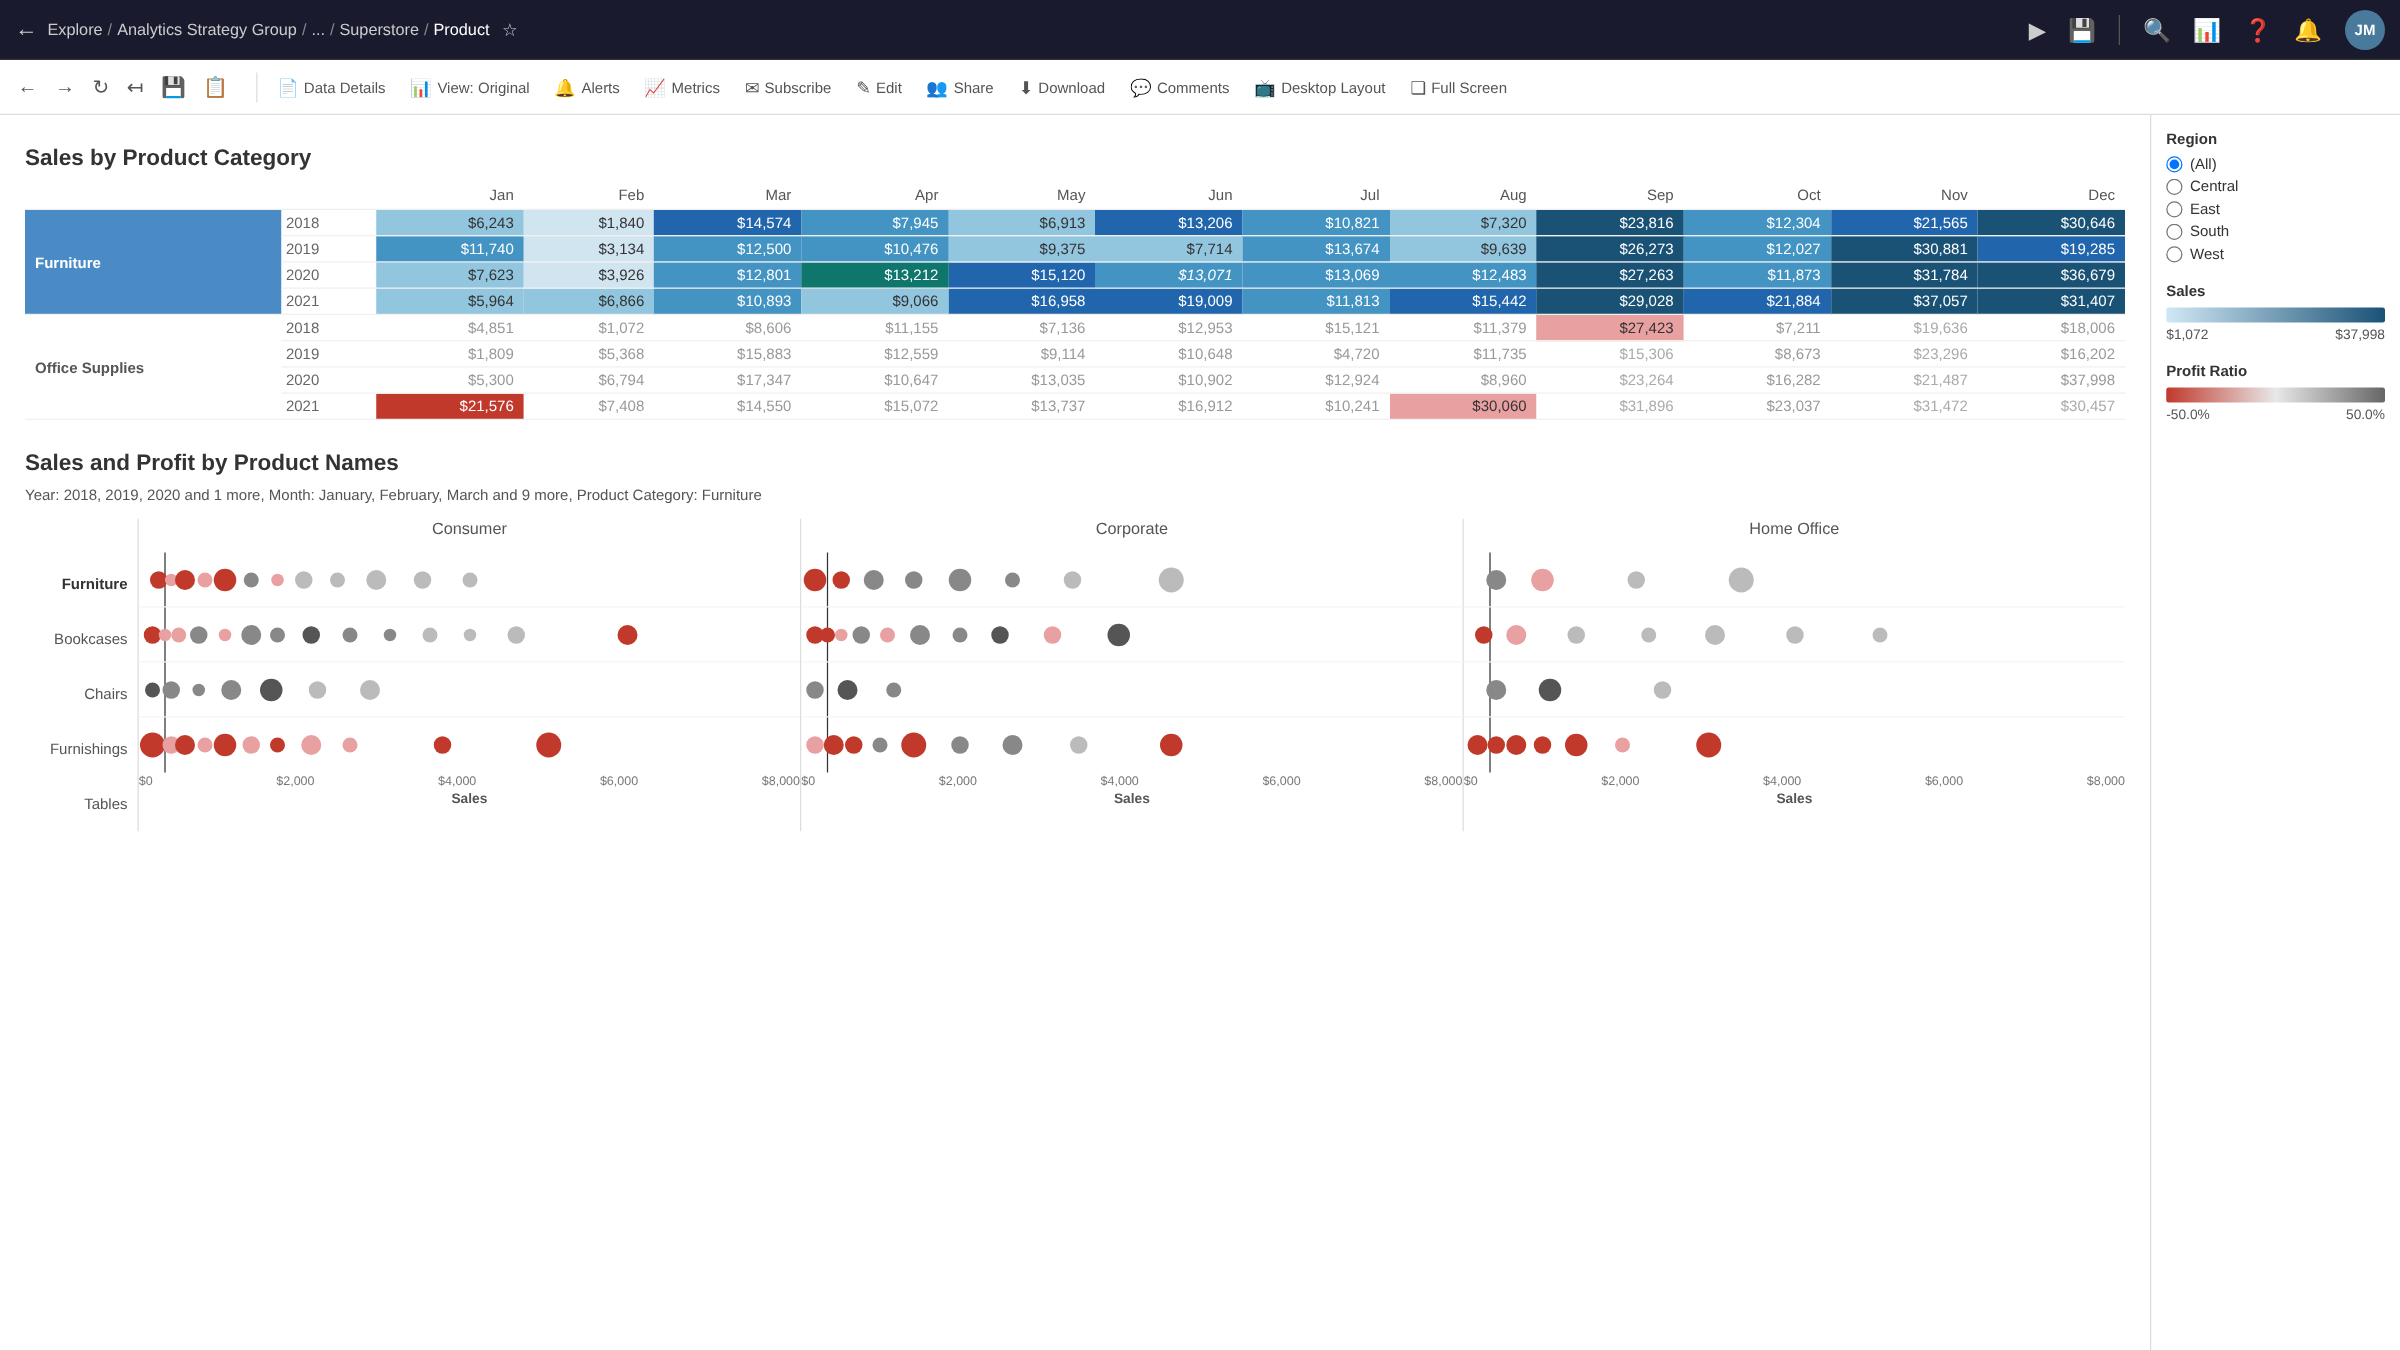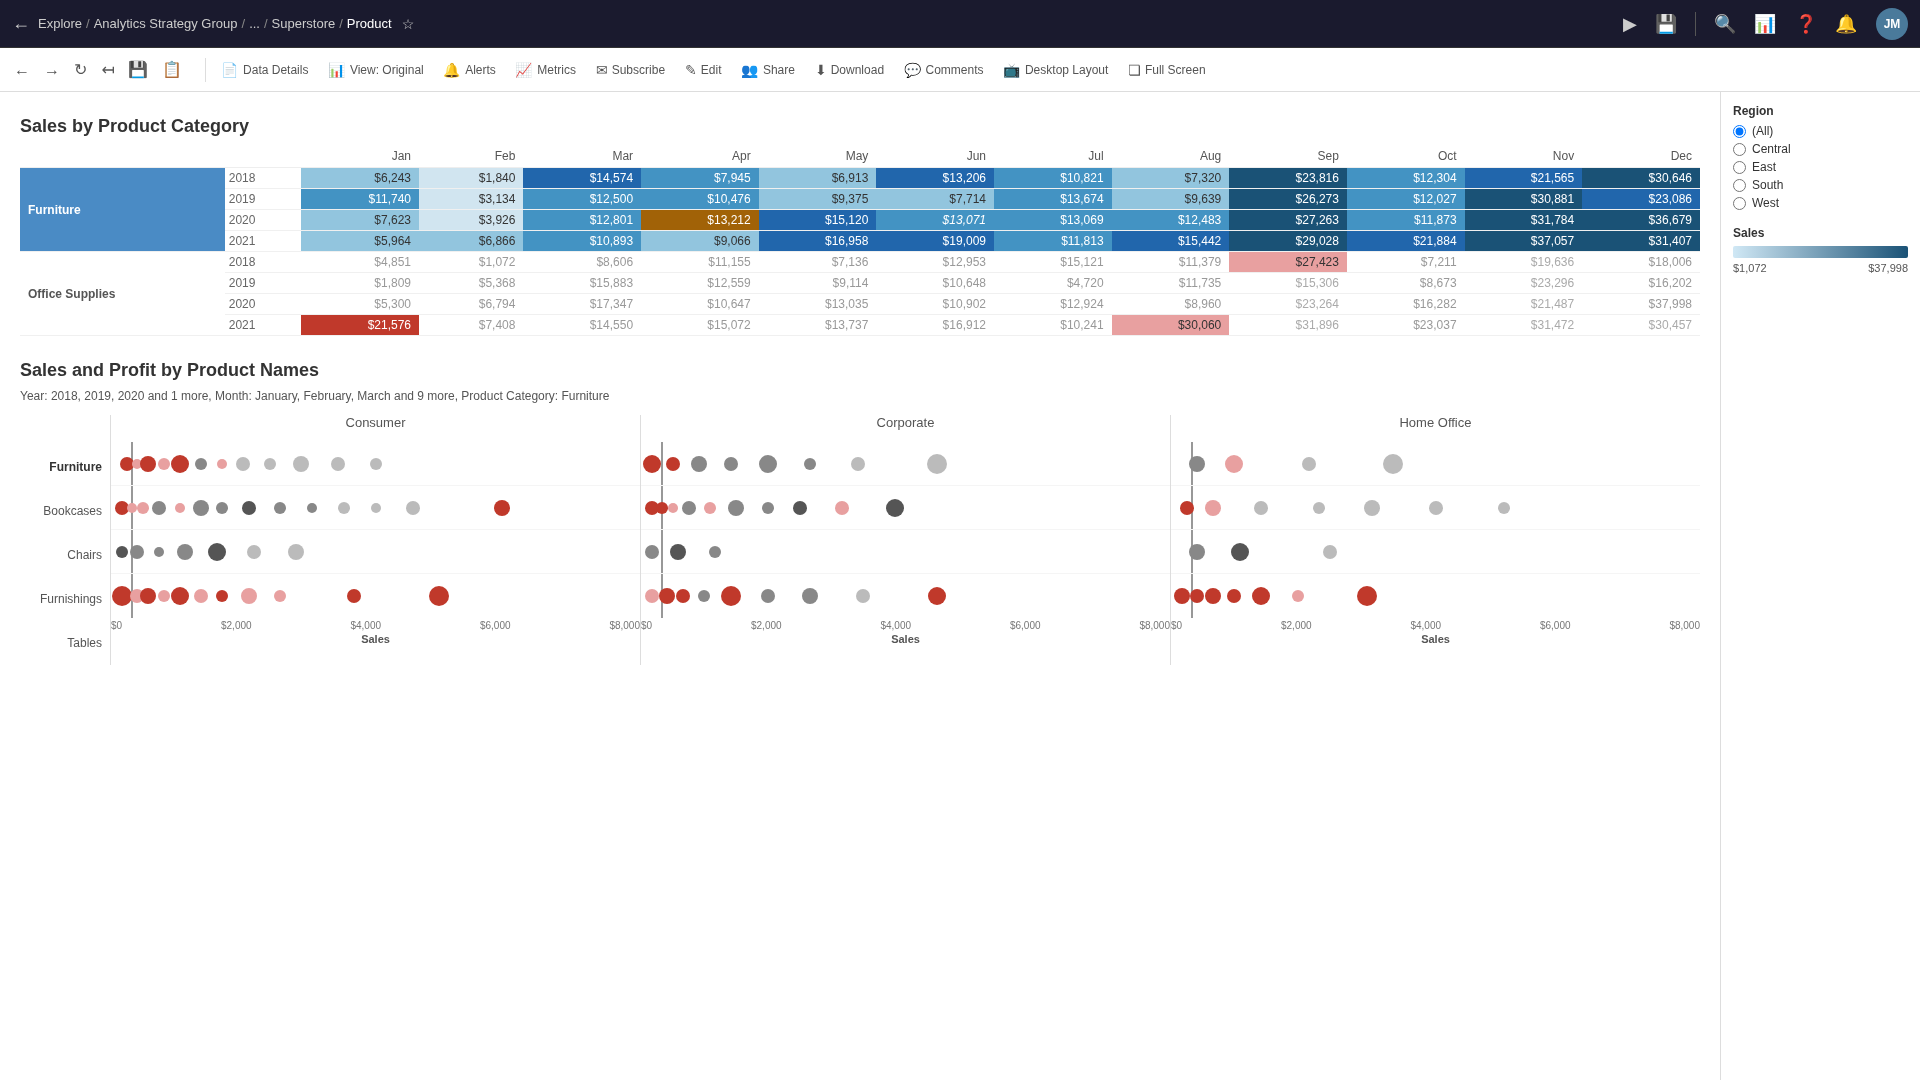--- a/index.html
+++ b/index.html
@@ -243,28 +243,28 @@
           <td style="background:#d1e5f0;color:#333;">$3,134</td>
           <td style="background:#4393c3;color:#fff;">$12,500</td>
           <td style="background:#4393c3;color:#fff;">$10,476</td>
           <td style="background:#92c5de;color:#333;">$9,375</td>
           <td style="background:#92c5de;color:#333;">$7,714</td>
           <td style="background:#4393c3;color:#fff;">$13,674</td>
           <td style="background:#92c5de;color:#333;">$9,639</td>
           <td style="background:#1a5276;color:#fff;">$26,273</td>
           <td style="background:#4393c3;color:#fff;">$12,027</td>
           <td style="background:#1a5276;color:#fff;">$30,881</td>
-          <td style="background:#2166ac;color:#fff;">$23,086</td>
+          <td style="background:#2166ac;color:#fff;">$19,285</td>
         </tr>
         <tr>
           <td class="year-label">2020</td>
           <td style="background:#92c5de;color:#333;">$7,623</td>
           <td style="background:#d1e5f0;color:#333;">$3,926</td>
           <td style="background:#4393c3;color:#fff;">$12,801</td>
-          <td style="background:#a16207;color:#fff;">$13,212</td>
+          <td style="background:#0f766e;color:#fff;">$13,212</td>
           <td style="background:#2166ac;color:#fff;">$15,120</td>
           <td style="background:#4393c3;color:#fff;font-style:italic;">$13,071</td>
           <td style="background:#4393c3;color:#fff;">$13,069</td>
           <td style="background:#4393c3;color:#fff;">$12,483</td>
           <td style="background:#1a5276;color:#fff;">$27,263</td>
           <td style="background:#4393c3;color:#fff;">$11,873</td>
           <td style="background:#1a5276;color:#fff;">$31,784</td>
           <td style="background:#1a5276;color:#fff;">$36,679</td>
         </tr>
         <tr>
@@ -572,15 +572,23 @@
 
     <div class="sales-legend">
       <div class="sidebar-section-title">Sales</div>
       <div class="legend-gradient"></div>
       <div class="legend-labels">
         <span>$1,072</span>
         <span>$37,998</span>
       </div>
     </div>
 
+    <div class="profit-legend">
+      <div class="sidebar-section-title">Profit Ratio</div>
+      <div class="profit-gradient"></div>
+      <div class="legend-labels">
+        <span>-50.0%</span>
+        <span>50.0%</span>
+      </div>
+    </div>
   </div>
 
 </div>
 
 </body></html>

